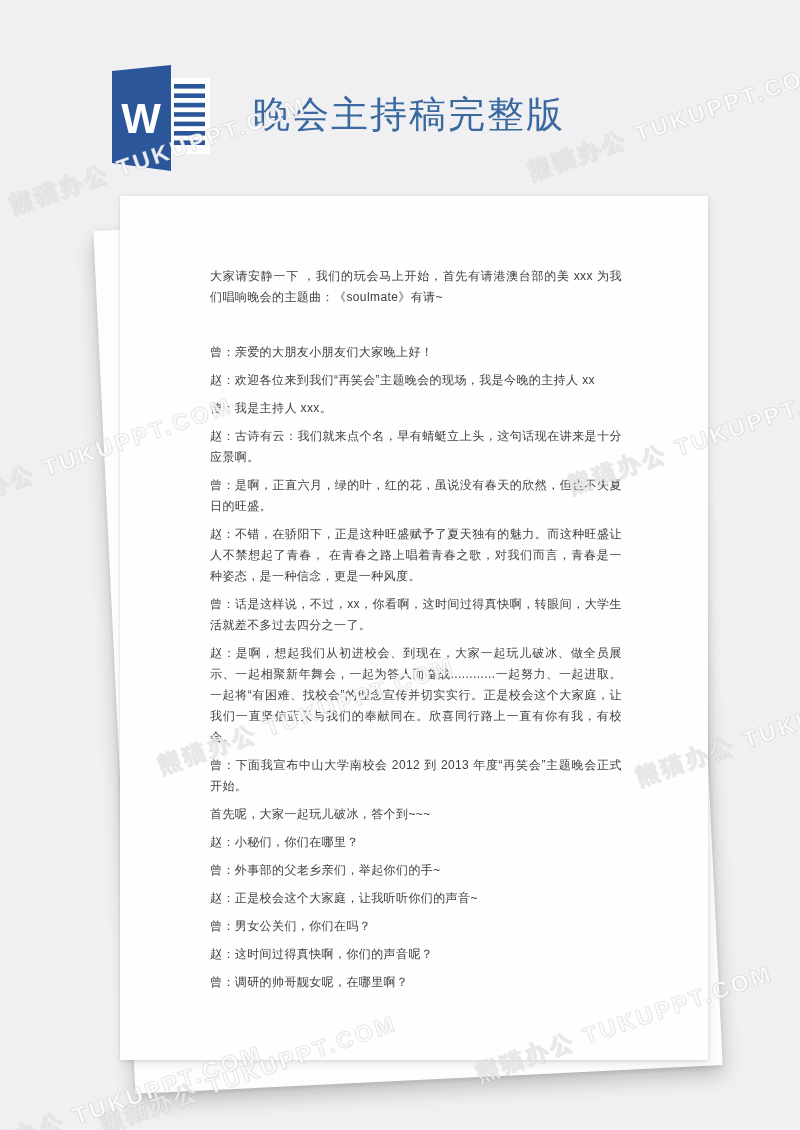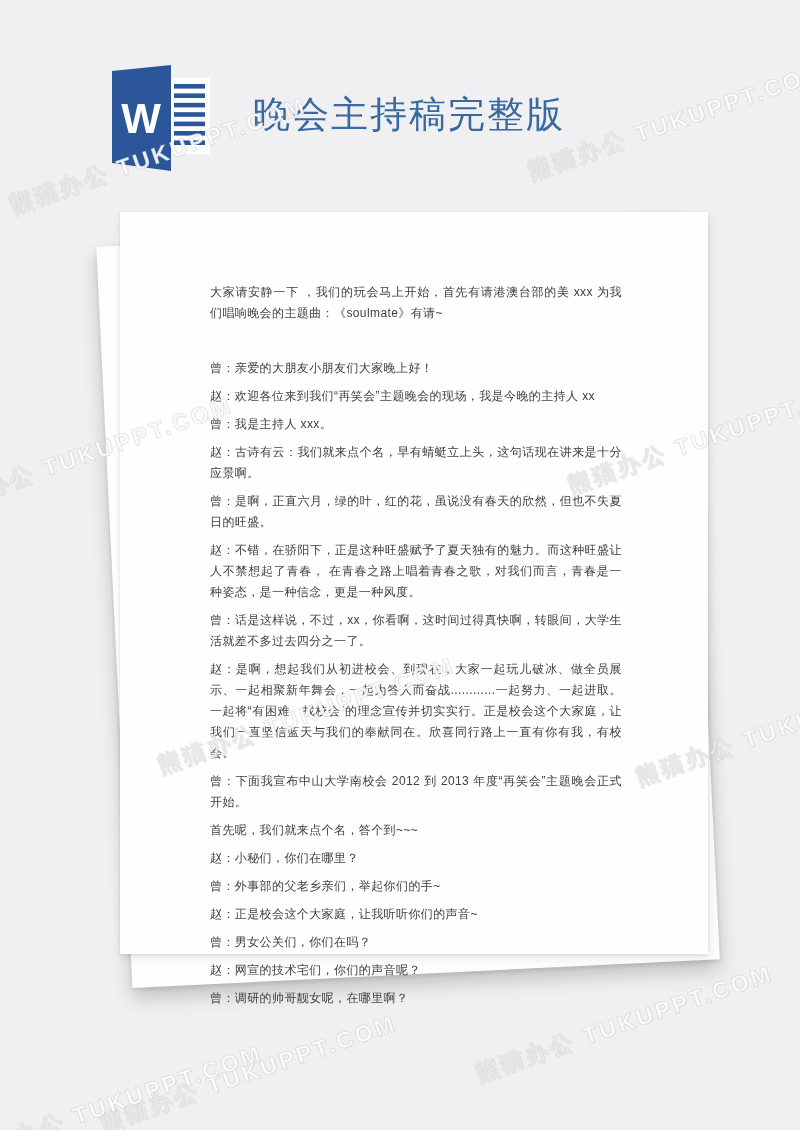--- a/index.html
+++ b/index.html
@@ -15,21 +15,21 @@
   
   .doc-header { position:absolute; left:0; top:0; width:800px; height:200px; }
   .word-icon { position:absolute; left:110px; top:62px; width:102px; height:114px; }
   .doc-title {
     position:absolute; left:253px; top:90px;
     font-size:37px; font-weight:400; letter-spacing:2px;
     color:#39699f; white-space:nowrap;
   }
 
   
-  .doc-stack { position:absolute; left:120px; top:212px; width:588px; height:742px; }
+  .doc-stack { position:absolute; left:120px; top:196px; width:588px; height:864px; }
   .page-behind {
     position:absolute; inset:0; background:#fdfdfe;
     transform:translate(-6px,20px) rotate(-2.8deg);
     box-shadow:0 10px 20px rgba(0,0,0,0.20), 0 2px 5px rgba(0,0,0,0.10);
     z-index:1;
   }
   .page-main {
     position:absolute; inset:0; background:#fefefe;
     box-shadow:0 1px 3px rgba(0,0,0,0.10), 2px 4px 10px rgba(0,0,0,0.08);
     z-index:2;
@@ -95,26 +95,26 @@
       <p>大家请安静一下 ，我们的玩会马上开始，首先有请港澳台部的美 xxx 为我们唱响晚会的主题曲：《soulmate》有请~</p>
       <p class="gap-top">曾：亲爱的大朋友小朋友们大家晚上好！</p>
       <p>赵：欢迎各位来到我们“再笑会”主题晚会的现场，我是今晚的主持人 xx</p>
       <p>曾：我是主持人 xxx。</p>
       <p>赵：古诗有云：我们就来点个名，早有蜻蜓立上头，这句话现在讲来是十分应景啊。</p>
       <p>曾：是啊，正直六月，绿的叶，红的花，虽说没有春天的欣然，但也不失夏日的旺盛。</p>
       <p>赵：不错，在骄阳下，正是这种旺盛赋予了夏天独有的魅力。而这种旺盛让人不禁想起了青春， 在青春之路上唱着青春之歌，对我们而言，青春是一种姿态，是一种信念，更是一种风度。</p>
       <p>曾：话是这样说，不过，xx，你看啊，这时间过得真快啊，转眼间，大学生活就差不多过去四分之一了。</p>
       <p>赵：是啊，想起我们从初进校会、到现在，大家一起玩儿破冰、做全员展示、一起相聚新年舞会，一起为答人而奋战............一起努力、一起进取。一起将“有困难、找校会”的理念宣传并切实实行。正是校会这个大家庭，让我们一直坚信蓝天与我们的奉献同在。欣喜同行路上一直有你有我，有校会。</p>
       <p>曾：下面我宣布中山大学南校会 2012 到 2013 年度“再笑会”主题晚会正式开始。</p>
-      <p>首先呢，我们就来点个名，答个到~~~</p>
+      <p>首先呢，大家一起玩儿破冰，答个到~~~</p>
       <p>赵：小秘们，你们在哪里？</p>
       <p>曾：外事部的父老乡亲们，举起你们的手~</p>
       <p>赵：正是校会这个大家庭，让我听听你们的声音~</p>
       <p>曾：男女公关们，你们在吗？</p>
-      <p>赵：网宣的技术宅们，你们的声音呢？</p>
+      <p>赵：这时间过得真快啊，你们的声音呢？</p>
       <p>曾：调研的帅哥靓女呢，在哪里啊？</p>
     </div>
   </div>
 
   <div class="watermarks">
     <span class="wm w1">熊猫办公 TUKUPPT.COM</span>
     <span class="wm w2">熊猫办公 TUKUPPT.COM</span>
     <span class="wm w3">熊猫办公 TUKUPPT.COM</span>
     <span class="wm w4">熊猫办公 TUKUPPT.COM</span>
     <span class="wm w5">熊猫办公 TUKUPPT.COM</span>

